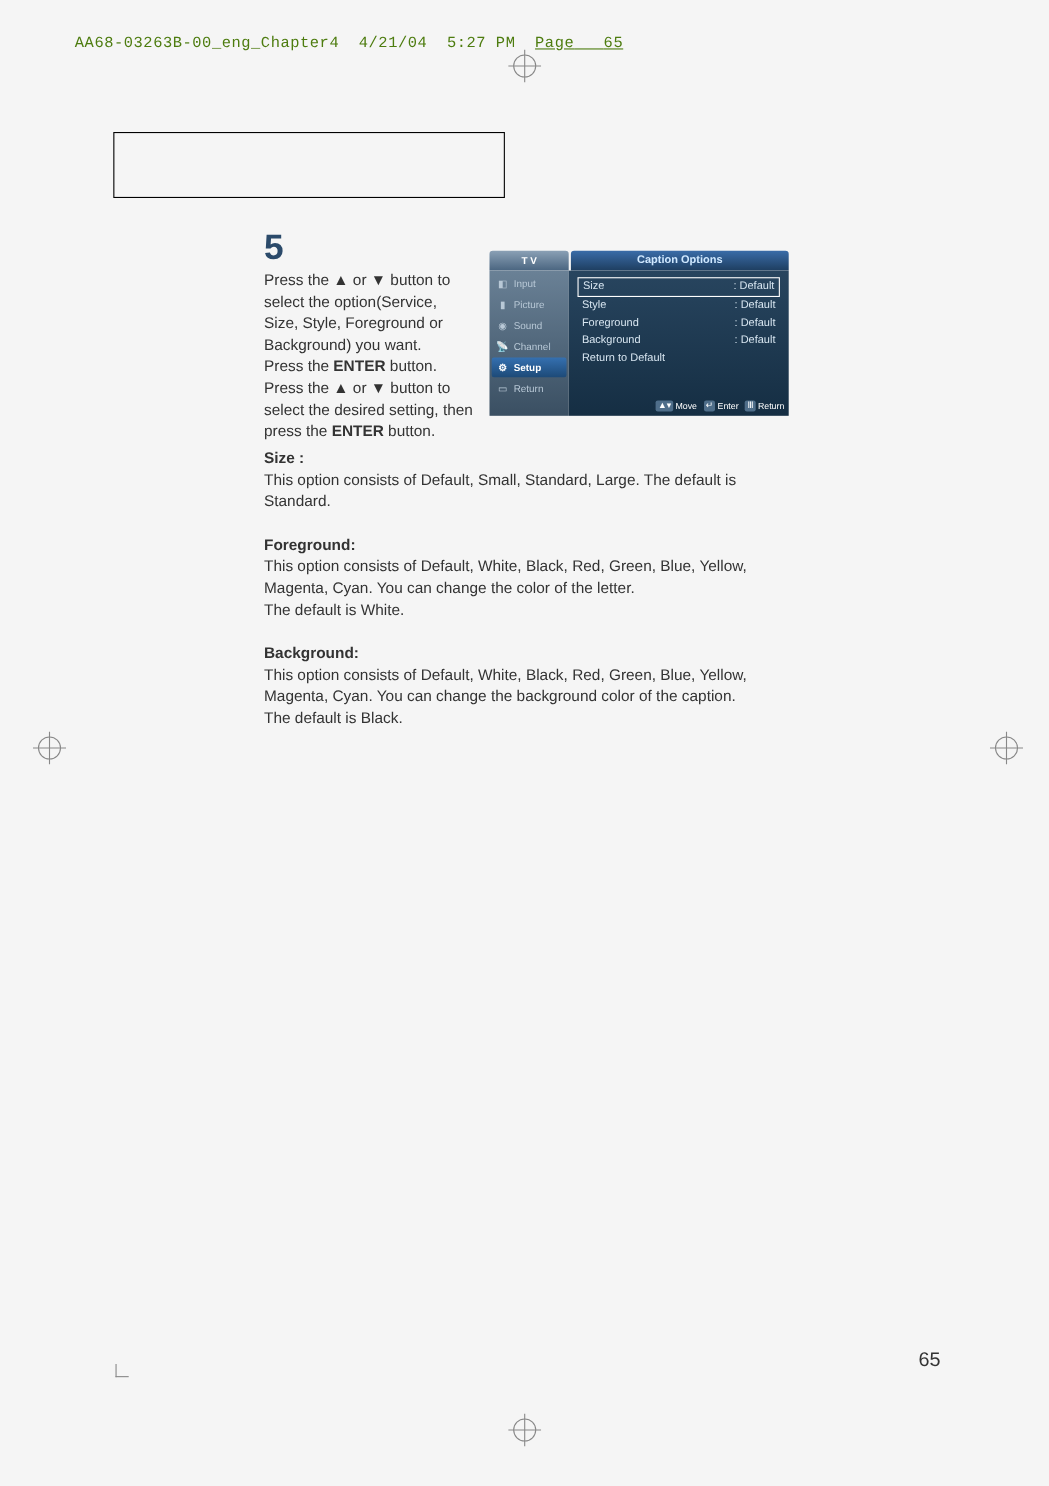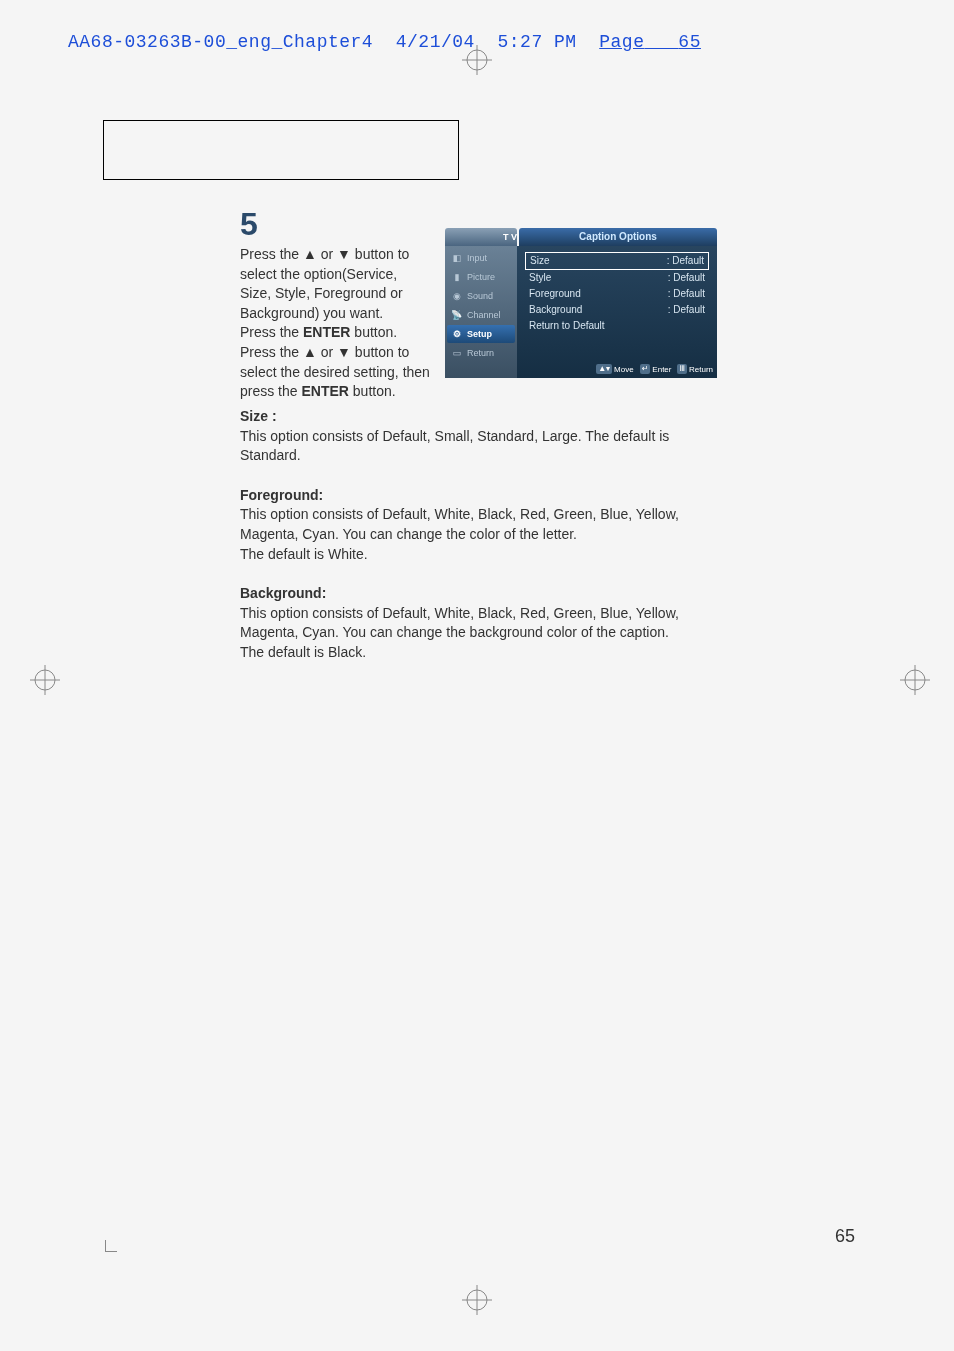--- a/index.html
+++ b/index.html
@@ -8,22 +8,22 @@
       height: 1351px;
       background: #f5f5f5;
       font-family: Arial, Helvetica, sans-serif;
       position: relative;
     }
     .header-bar {
       position: absolute;
       top: 32px;
       left: 68px;
       font-family: 'Courier New', monospace;
-      font-size: 18px;
-      color: #1d4ed8;
+      font-size: 14px;
+      color: #4d7c0f;
       letter-spacing: 0.5px;
     }
     .header-underline {
       text-decoration: underline;
     }
     .reg-mark-top {
       position: absolute;
       top: 45px;
       left: 462px;
     }
@@ -81,21 +81,21 @@
     .osd-header {
       display: flex;
       height: 18px;
     }
     .osd-tv {
       width: 72px;
       background: linear-gradient(to bottom, #8aa0b5, #4a6580);
       color: #fff;
       font-size: 9px;
       font-weight: bold;
-      text-align: right;
+      text-align: center;
       line-height: 18px;
       border-radius: 3px 3px 0 0;
     }
     .osd-title {
       flex: 1;
       background: linear-gradient(to bottom, #3a6ca8, #1e3e60);
       color: #cfe8ff;
       font-size: 10px;
       font-weight: bold;
       text-align: center;

